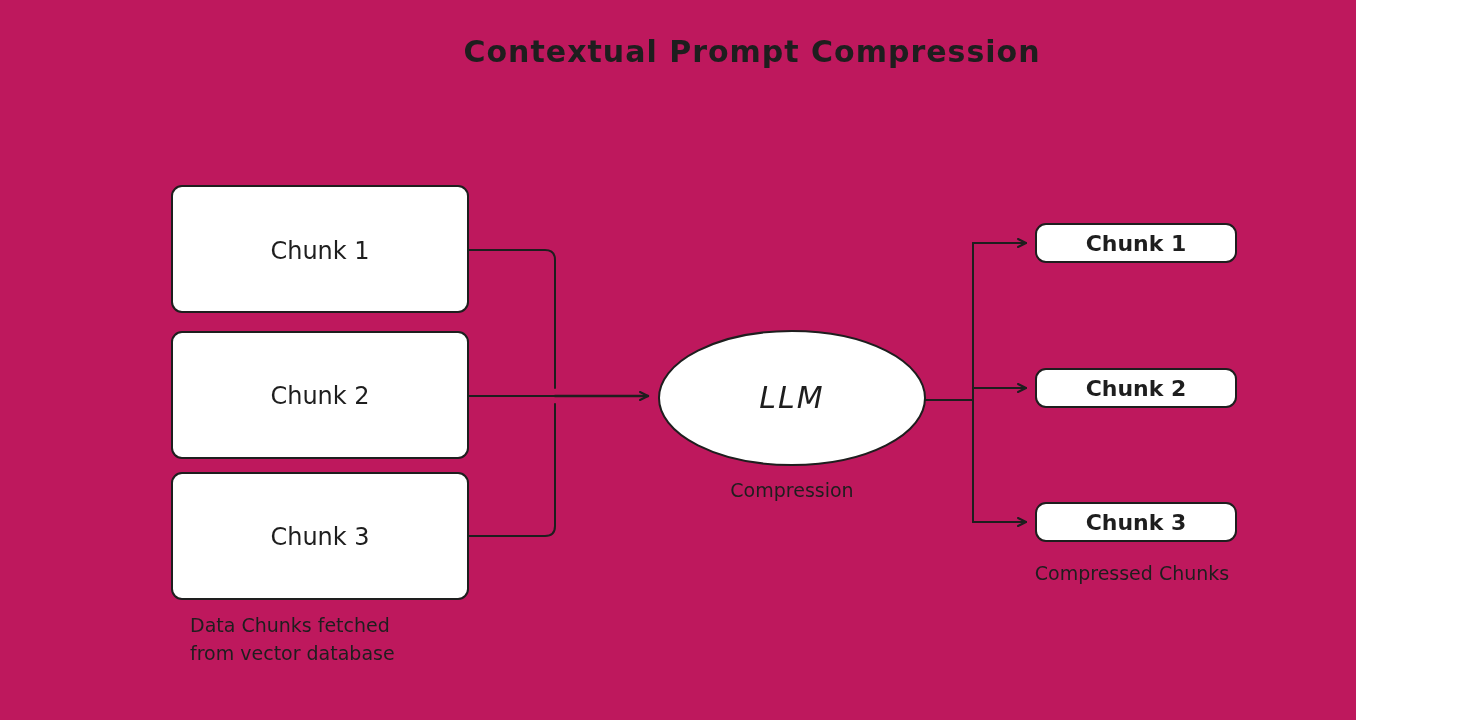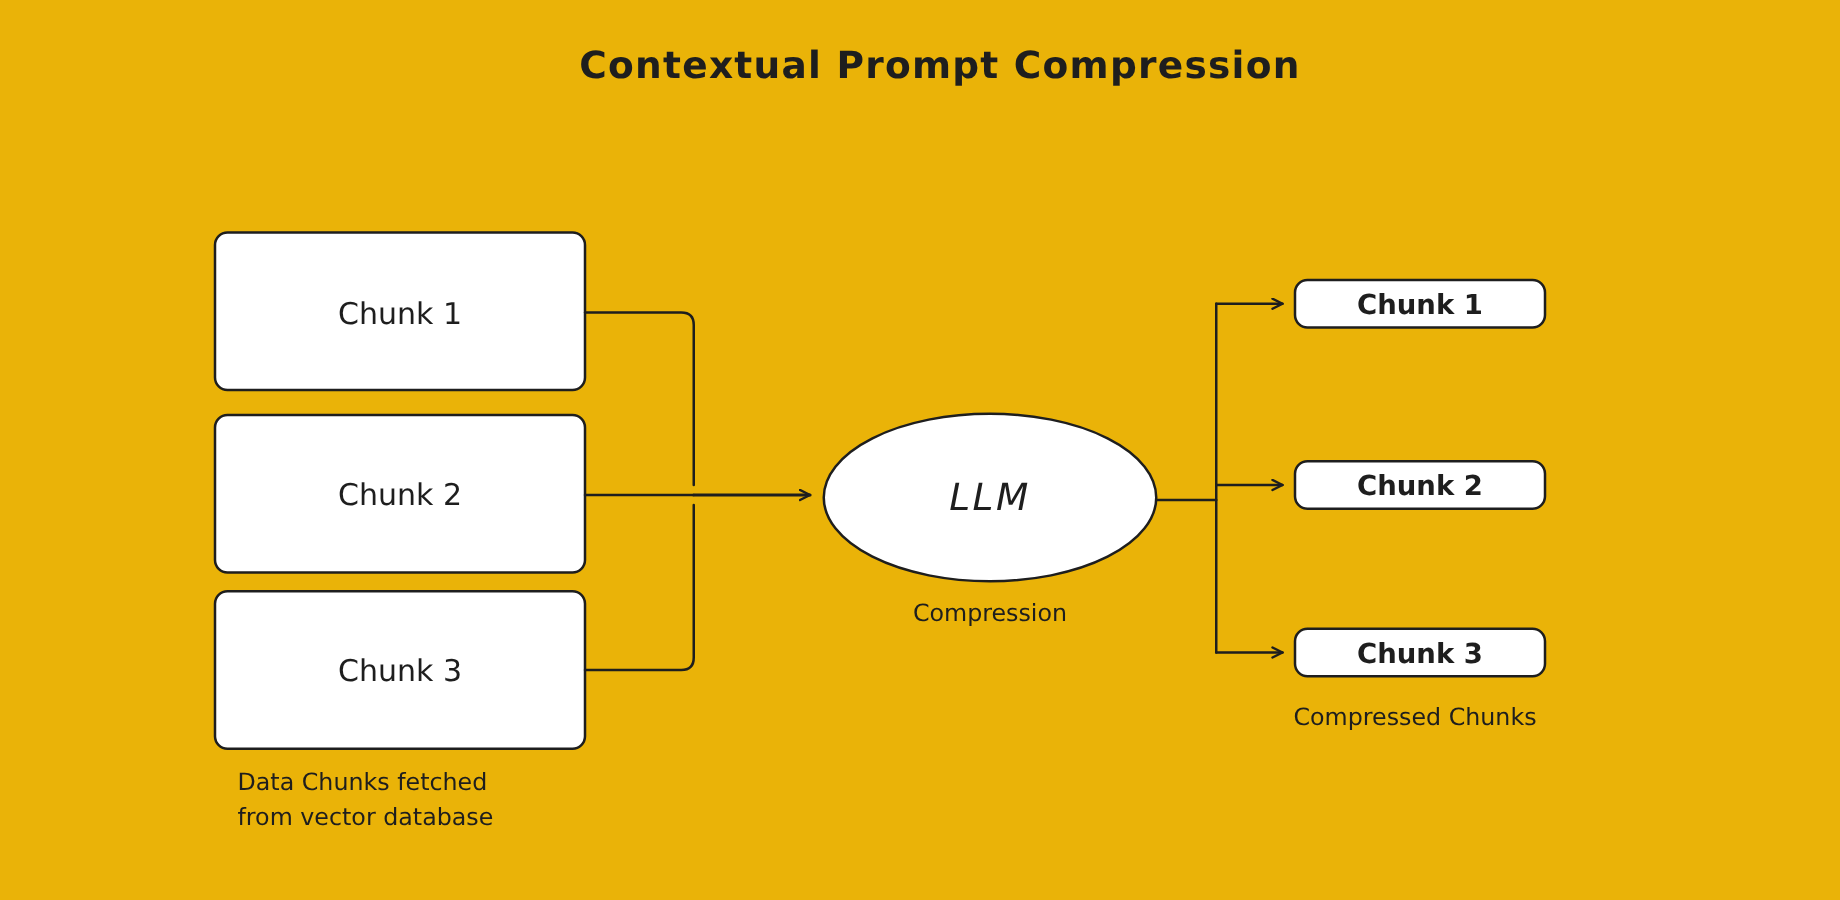--- a/index.html
+++ b/index.html
@@ -6,23 +6,23 @@
     margin: 0;
     padding: 0;
     background: #ffffff;
     width: 1472px;
     height: 720px;
     overflow: hidden;
     font-family: "DejaVu Sans", sans-serif;
   }
   .canvas-wrap {
     position: relative;
-    width: 1472px;
+    width: 1356px;
     height: 720px;
-    background: #eab308;
+    background: #be185d;
   }
   svg text {
     fill: #1e1e1e;
     font-family: "DejaVu Sans", sans-serif;
   }
   .title-text {
     font-size: 30px;
     font-weight: 600;
     letter-spacing: 1px;
   }

